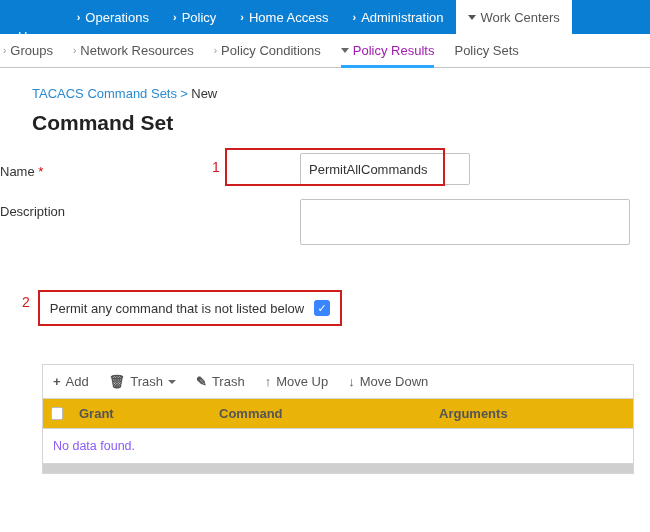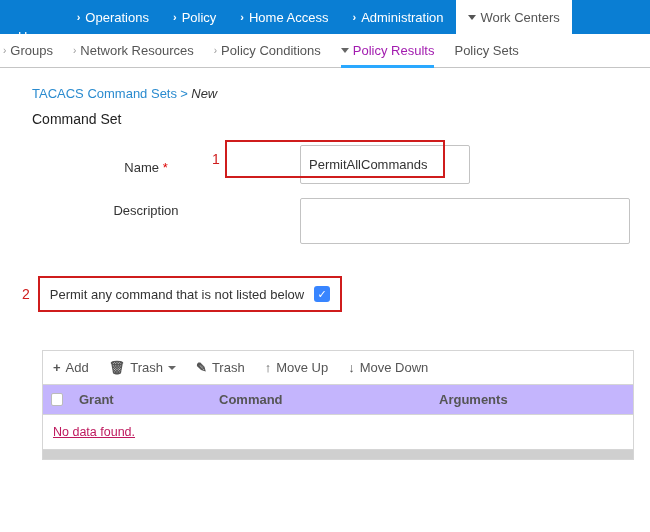--- a/index.html
+++ b/index.html
@@ -12,47 +12,47 @@
   .topnav .item.active{background:#fff;color:#555;}
   .subnav-wrap{background:#fff;border-bottom:1px solid #c5c5c5;height:34px;}
   .subnav{display:flex;align-items:center;height:100%;padding-left:0px;}
   .subnav .sitem{display:flex;align-items:center;padding:0 10px;color:#555;cursor:pointer;height:100%;font-size:12.5px;white-space:nowrap;}
   .subnav .sitem .chev{margin-right:4px;font-size:10px;color:#999;}
   .subnav .sitem .caret{width:0;height:0;border-left:4px solid transparent;border-right:4px solid transparent;border-top:5px solid #666;margin-right:4px;}
   .subnav .sitem.active{color:#a21caf;}
   .subnav .sitem.active::after{content:"";position:absolute;bottom:-1px;left:10px;right:10px;height:3px;background:#2aa8ff;}
   .subnav .sitem{position:relative;}
   .breadcrumb{margin:18px 0 10px 32px;color:#2a8bcf;font-size:12px;}
-  .breadcrumb .cur{color:#333;font-style:italic;}
-  .page-title{margin:0 0 18px 32px;font-size:14px;font-weight:normal;color:#222;}
+  .breadcrumb .cur{color:#333;}
+  .page-title{margin:0 0 18px 32px;font-size:21px;font-weight:bold;color:#222;}
   .form-wrap{position:relative;width:100%;}
   .row{display:flex;align-items:flex-start;margin-bottom:14px;}
-  .label{width:300px;text-align:center;padding-right:8px;padding-top:5px;color:#333;font-size:13px;}
+  .label{width:300px;text-align:left;padding-right:8px;padding-top:5px;color:#333;font-size:13px;}
   .req{color:#d00;}
-  .input{border:1px solid #c3c3c3;border-radius:2px;height:39px;padding:8px 8px;font-size:13px;color:#333;}
+  .input{border:1px solid #c3c3c3;border-radius:2px;height:32px;padding:8px 8px;font-size:13px;color:#333;}
   .name-input{width:170px;}
   .desc-input{width:330px;height:46px;resize:none;padding:6px 8px;}
   .callout{position:absolute;border:2px solid #cf1c1c;pointer-events:none;}
   .callout-num{color:#cf1c1c;font-size:14px;}
   .permit-row{display:flex;align-items:center;margin-top:32px;}
   .permit-row .num{color:#cf1c1c;margin-left:22px;margin-right:8px;font-size:14px;}
-  .permit-row .box{border:2px solid #cf1c1c;padding:8px 10px;display:flex;align-items:center;}
+  .permit-row .box{border:2px solid #cf1c1c;padding:8px 10px;display:flex;align-items:center;margin-top:13px;}
   .permit-row label{color:#333;margin-right:10px;}
   .chk{width:16px;height:16px;background:#3885ff;border-radius:3px;display:inline-flex;align-items:center;justify-content:center;color:#fff;font-size:11px;}
   .grid{margin:38px 0 0 42px;width:592px;border:1px solid #d5d5d5;}
   .toolbar{display:flex;align-items:center;height:34px;border-bottom:1px solid #d5d5d5;}
   .tbtn{display:flex;align-items:center;padding:0 10px;height:100%;color:#555;cursor:pointer;font-size:12.5px;}
   .tbtn:not(:first-child){}
   .tbtn .ico{margin-right:5px;font-weight:bold;}
   .tbtn .dcaret{width:0;height:0;border-left:4px solid transparent;border-right:4px solid transparent;border-top:4px solid #666;margin-left:5px;}
-  .ghead{display:flex;background:#c4b5fd;border-bottom:1px solid #d5d5d5;height:30px;align-items:center;color:#555;font-size:12.5px;font-weight:bold;}
+  .ghead{display:flex;background:#eab308;border-bottom:1px solid #d5d5d5;height:30px;align-items:center;color:#555;font-size:12.5px;font-weight:bold;}
   .ghead .hc{padding:0 8px;}
   .ghead .chkcell{width:28px;display:flex;justify-content:center;}
   .hchk{width:13px;height:13px;border:1px solid #bbb;border-radius:2px;background:#fff;}
-  .nodata{padding:10px 10px;color:#be185d;font-size:12.5px;text-decoration:underline;}
+  .nodata{padding:10px 10px;color:#8b5cf6;font-size:12.5px;}
   .gscroll{height:10px;background:#e9e9e9;border-top:1px solid #d5d5d5;}
   .gscroll .thumb{height:100%;width:100%;background:#cfcfcf;}
   .name-callout-wrap{position:relative;display:flex;align-items:center;}
 </style>
 </head>
 <body>
 
 <div class="topnav">
   <div class="item home">
       <span>Home</span>

